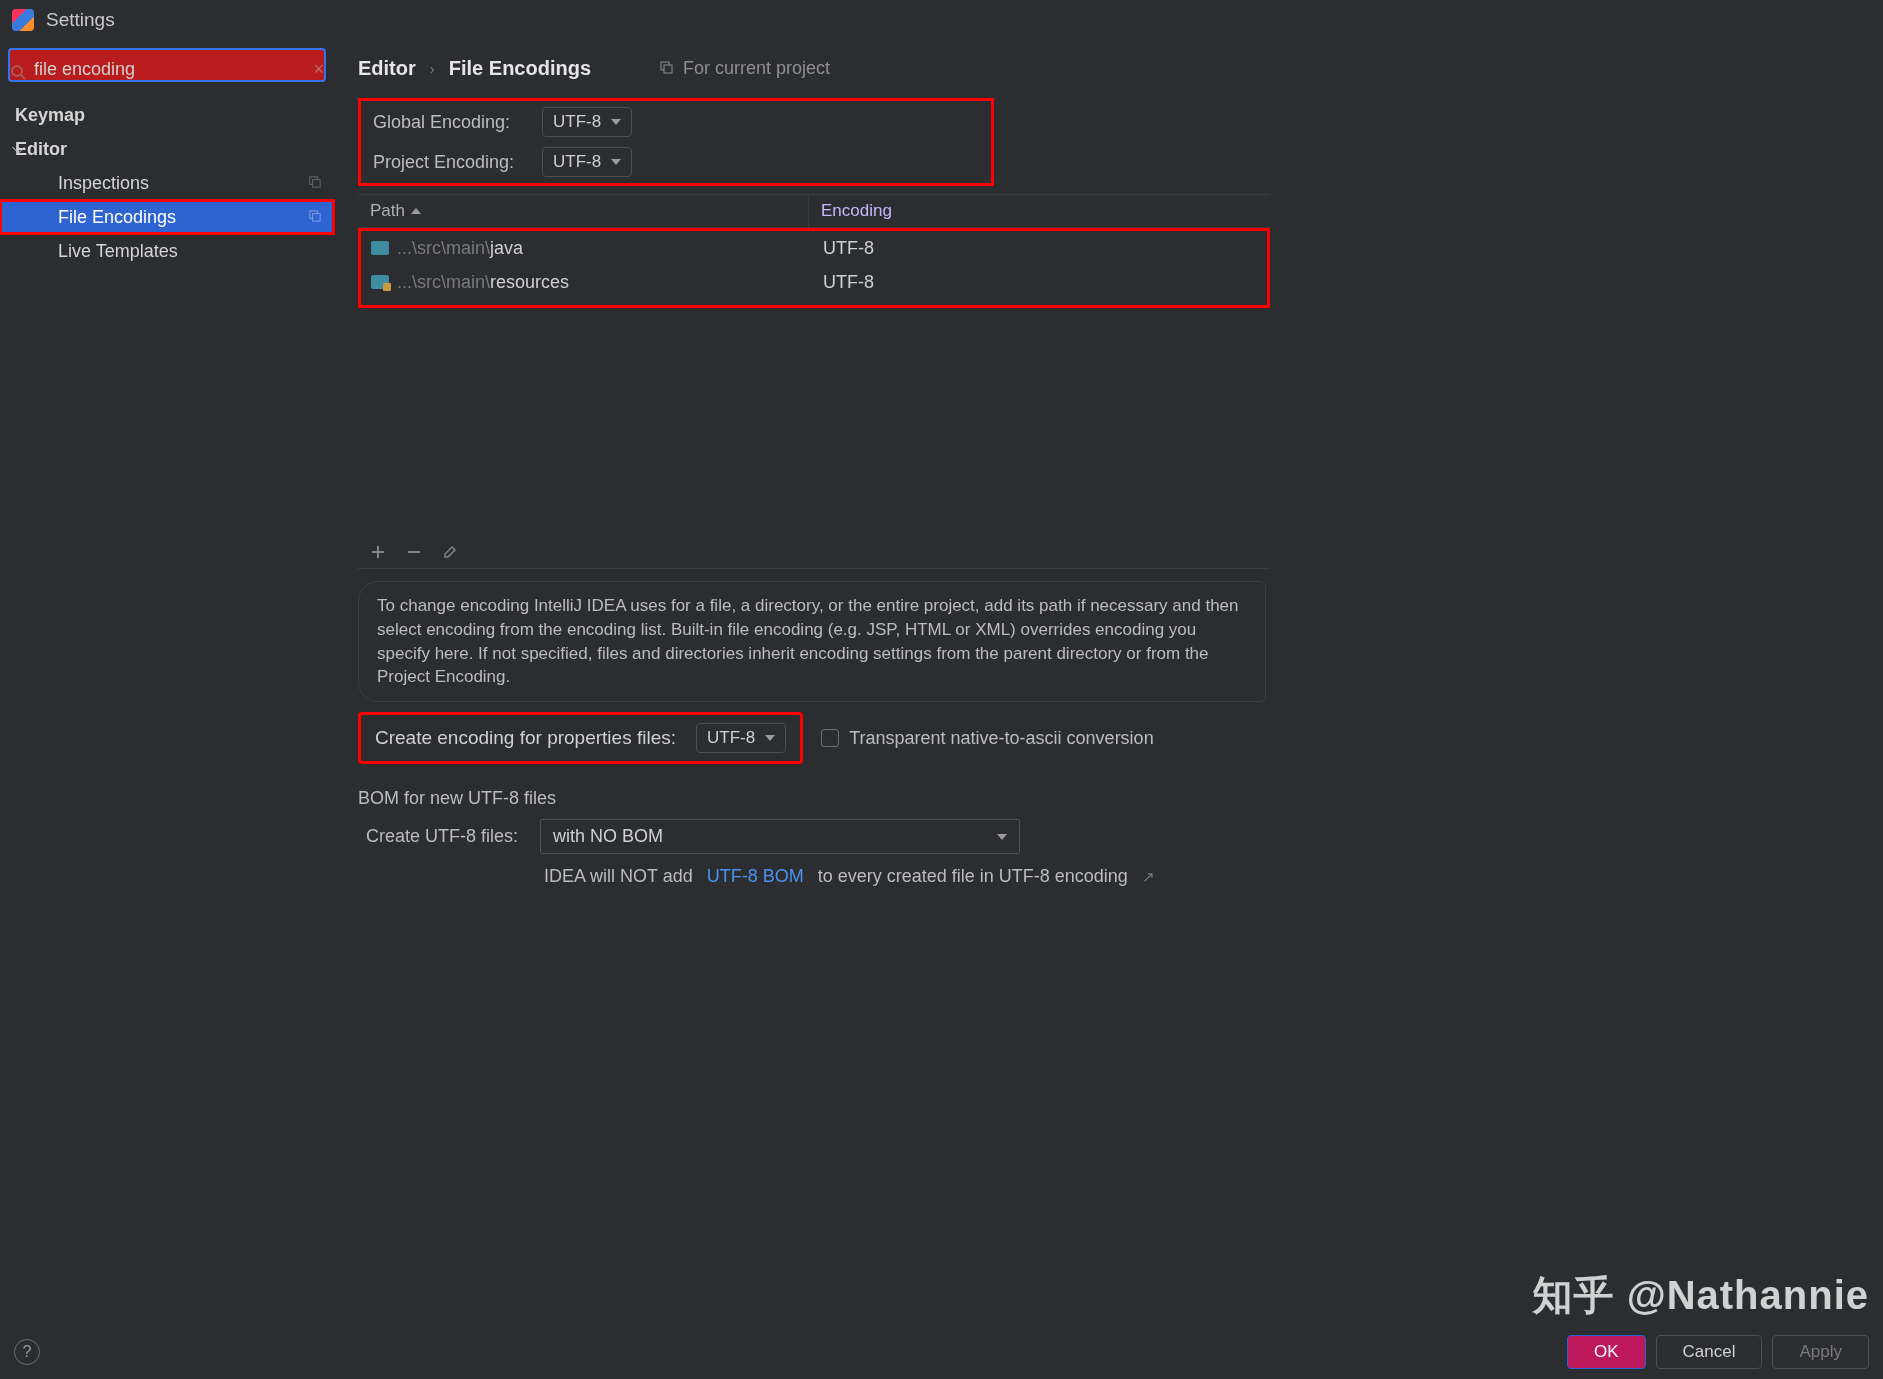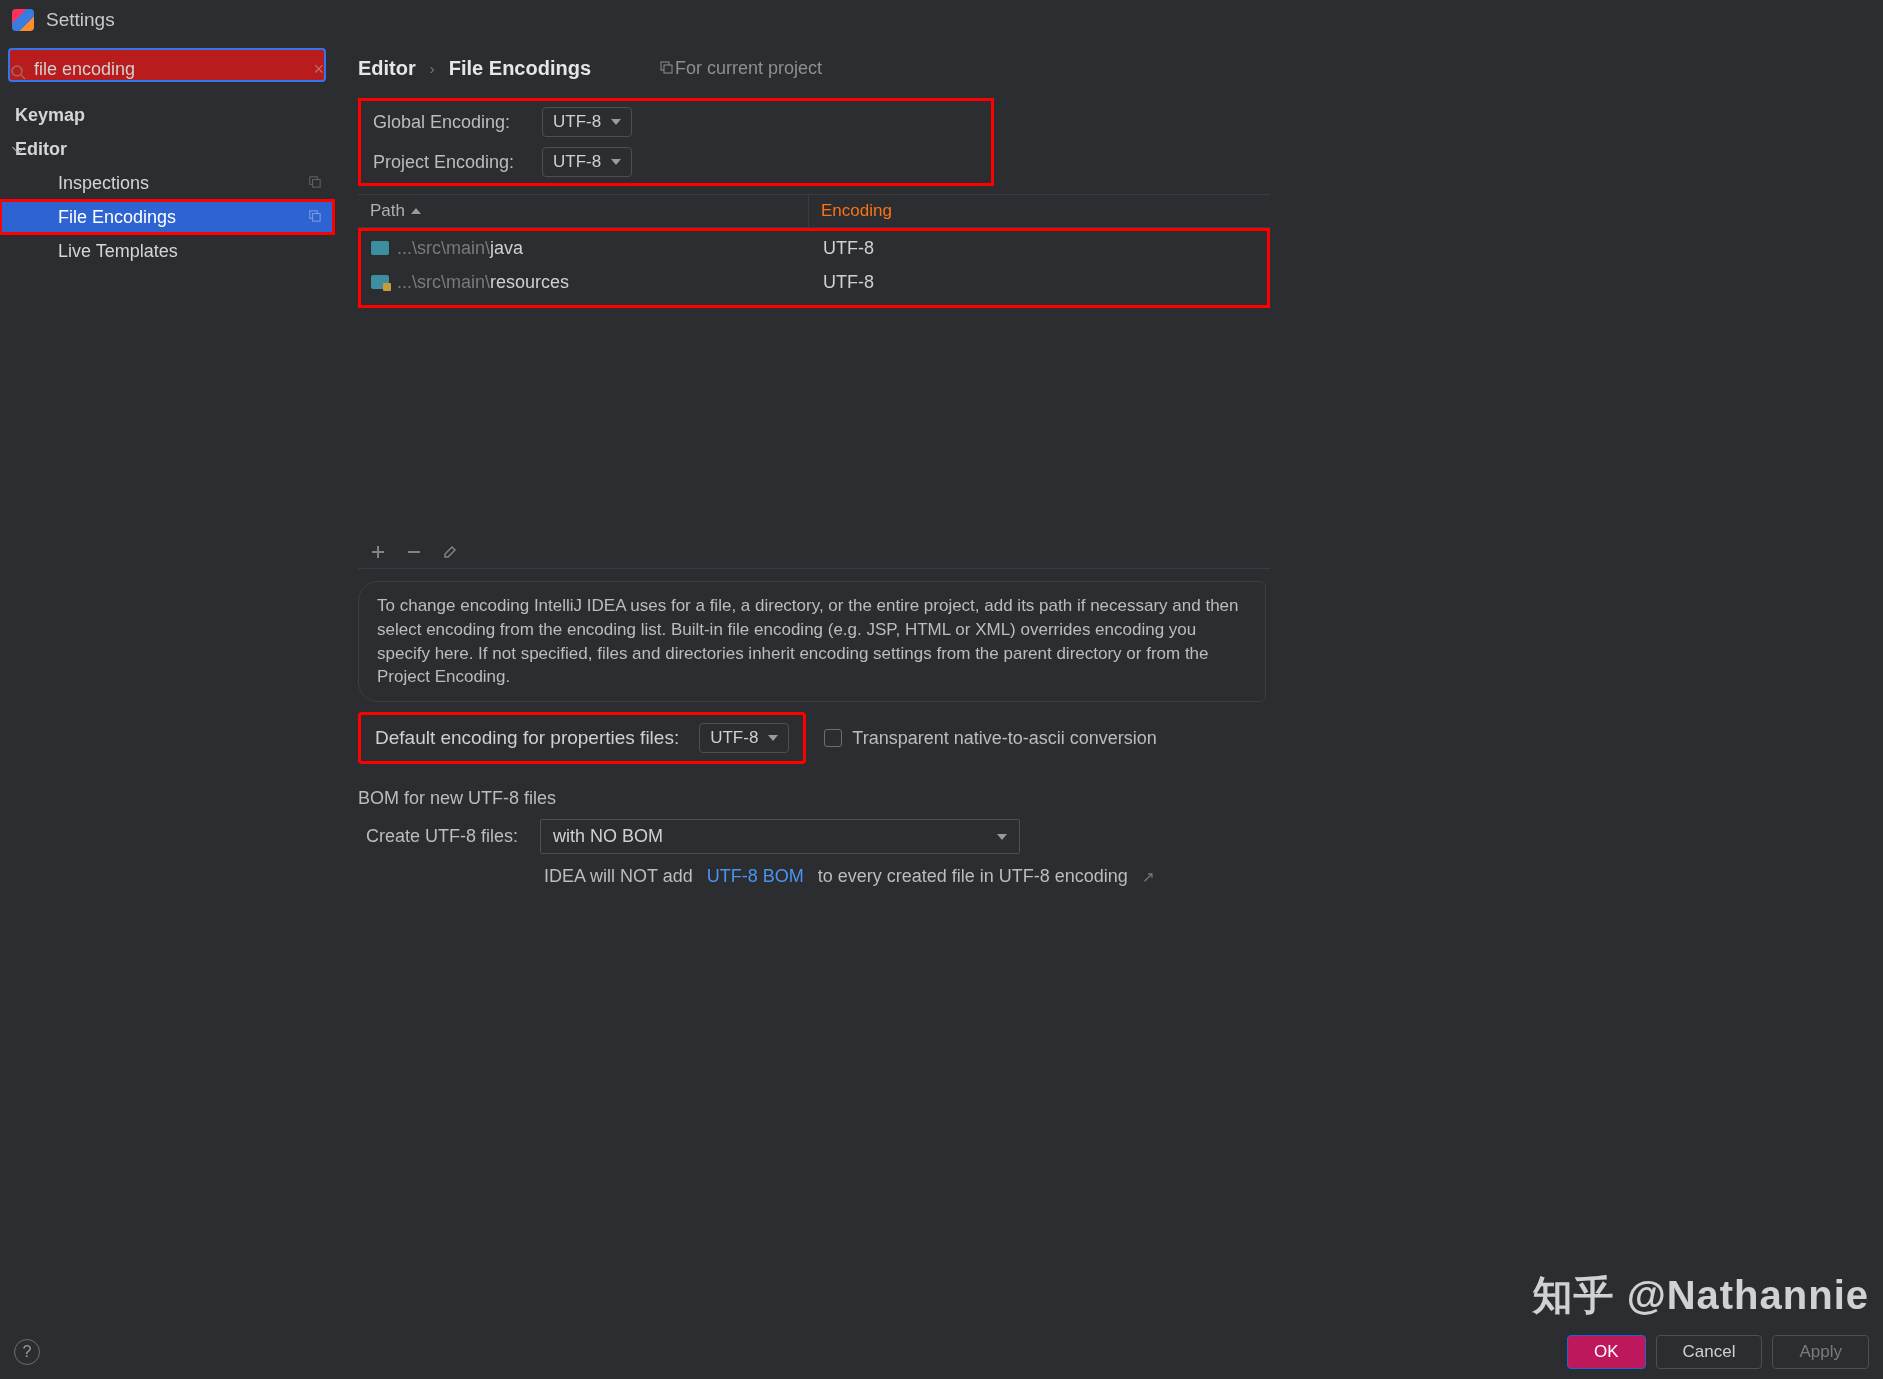--- a/index.html
+++ b/index.html
@@ -20,30 +20,30 @@
   .tree-item.expandable::before { content: ''; position: absolute; left: 14px; width: 8px; height: 8px; border-right: 1.5px solid #bcbcbc; border-bottom: 1.5px solid #bcbcbc; transform: rotate(45deg); top: 11px; }
   .tree-item.level2 { padding-left: 58px; }
   .tree-item.selected { background: #2e64d1; color: #fff; }
   .tree-item.redbox { outline: 3px solid #f00; outline-offset: -2px; }
   .copy-ico { margin-left: auto; opacity: .55; }
   .copy-ico svg { width: 15px; height: 15px; }
   .content { flex: 1; padding: 8px 0 0 24px; display: flex; flex-direction: column; }
   .crumbs { display: flex; align-items: center; gap: 14px; height: 40px; font-size: 20px; }
   .crumb-b { color: #e6e6e6; font-weight: 600; }
   .crumb-sep { color: #7a7a7a; font-size: 15px; }
-  .project-scope { margin-left: 54px; display: flex; align-items: center; color: #8f8f8f; font-size: 18px; }
+  .project-scope { margin-left: 54px; display: flex; align-items: center; gap: 8px; color: #8f8f8f; font-size: 18px; }
   .enc-block { margin-top: 10px; border: 3px solid #f00; width: 636px; padding: 6px 12px; display: flex; flex-direction: column; gap: 10px; }
   .enc-row { display: flex; align-items: center; gap: 24px; }
   .enc-label { width: 145px; font-size: 18px; color: #bcbcbc; }
   .dropdown { display: inline-flex; align-items: center; gap: 10px; border: 1px solid #4d4f52; border-radius: 4px; padding: 4px 10px; font-size: 17px; color: #d0d0d0; cursor: pointer; background: #2b2d30; }
   .dd-caret { width: 0; height: 0; border-left: 5px solid transparent; border-right: 5px solid transparent; border-top: 6px solid #9a9a9a; }
   .table-wrap { margin-top: 8px; width: 912px; }
   .thead { display: flex; height: 34px; align-items: center; background: #2b2d30; border-top: 1px solid #393b40; border-bottom: 1px solid #393b40; }
   .thead .col1 { width: 450px; padding-left: 12px; font-size: 17px; color: #b0b0b0; display: flex; align-items: center; gap: 6px; }
-  .thead .col2 { flex: 1; padding-left: 12px; font-size: 17px; color: #f97316; border-left: 1px solid #393b40; height: 100%; display: flex; align-items: center; }
+  .thead .col2 { flex: 1; padding-left: 12px; font-size: 17px; color: #c4b5fd; border-left: 1px solid #393b40; height: 100%; display: flex; align-items: center; }
   .sort-caret { width: 0; height: 0; border-left: 5px solid transparent; border-right: 5px solid transparent; border-bottom: 6px solid #9a9a9a; }
   .tbody { border: 3px solid #f00; min-height: 80px; }
   .trow { display: flex; align-items: center; height: 34px; }
   .trow .col1 { width: 450px; padding-left: 10px; display: flex; align-items: center; gap: 8px; font-size: 18px; }
   .trow .col2 { flex: 1; padding-left: 12px; font-size: 18px; color: #d0d0d0; }
   .folder-ico { width: 18px; height: 14px; background: #3d8ea0; border-radius: 2px; position: relative; }
   .folder-ico.res::after { content: ''; position: absolute; right: -2px; bottom: -2px; width: 8px; height: 8px; background: #c99a3a; border-radius: 1px; }
   .path-gray { color: #7a7a7a; }
   .path-light { color: #d0d0d0; }
   .table-spacer { height: 228px; }
@@ -184,21 +184,21 @@
               <path d="M3 13 L3 10 L10 3 L13 6 L6 13 Z" fill="none" stroke="#bcbcbc" stroke-width="1.5"></path>
             </svg>
           </div>
       </div>
     </div>
 
     <div class="info-box">To change encoding IntelliJ IDEA uses for a file, a directory, or the entire project, add its path if necessary and then select encoding from the encoding list. Built-in file encoding (e.g. JSP, HTML or XML) overrides encoding you specify here. If not specified, files and directories inherit encoding settings from the parent directory or from the Project Encoding.</div>
 
     <div class="prop-row">
       <div class="prop-redbox">
-        <span class="prop-label">Default encoding for properties files:</span>
+        <span class="prop-label">Create encoding for properties files:</span>
         <div class="dropdown">
           <span>UTF-8</span>
             <span class="dd-caret"></span>
         </div>
       </div>
       <label class="checkbox-wrap">
         <span class="checkbox"></span>
         <span>Transparent native-to-ascii conversion</span>
       </label>
     </div>

